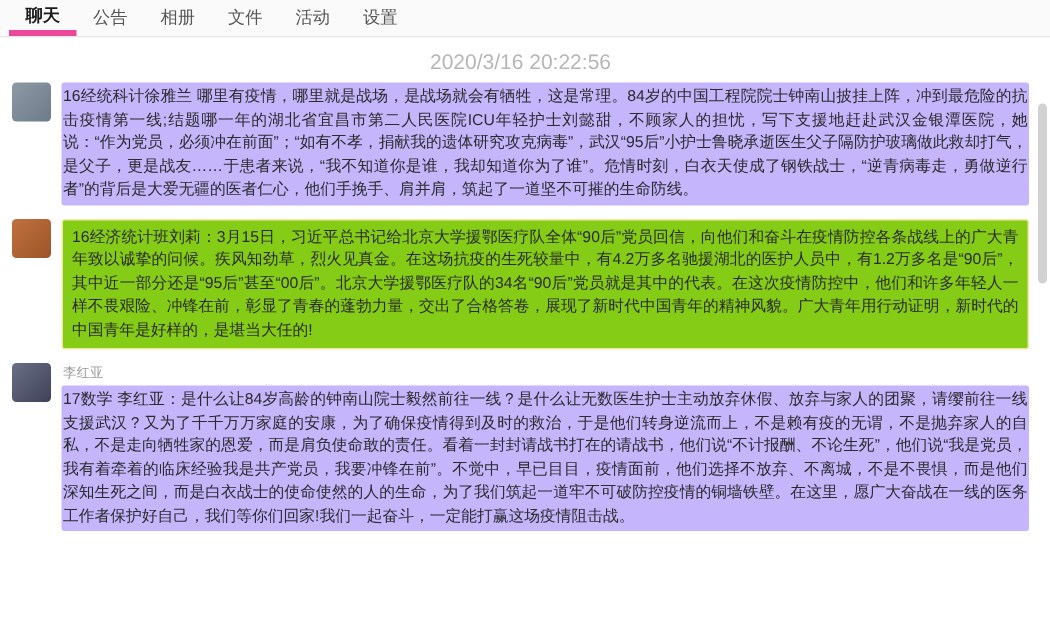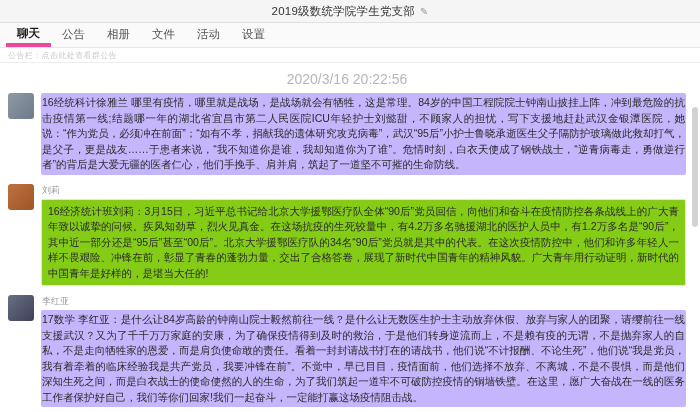--- a/index.html
+++ b/index.html
@@ -71,53 +71,45 @@
   }
   .scrollbar .thumb{
     position:absolute;left:0;top:40px;width:6px;height:120px;background:#d2d2d2;border-radius:3px;
   }
 </style>
 </head>
 <body>
 
 <div class="window">
 
-  <div class="titlebar">
-    <span class="title">2019级数统学院学生党支部</span>
-    <span class="edit-icon">✎</span>
-  </div>
 
   <div class="tabbar">
     <div class="tab active">聊天</div>
     <div class="tab">公告</div>
     <div class="tab">相册</div>
     <div class="tab">文件</div>
     <div class="tab">活动</div>
     <div class="tab">设置</div>
   </div>
 
-  <div class="subbar">
-    <span class="crumb">公告栏：点击此处查看群公告</span>
-  </div>
 
   <div class="messages">
 
     <div class="daystamp">2020/3/16 20:22:56</div>
 
     <div class="msg">
       <div class="avatar a1"></div>
       <div class="body">
         <div class="bubble plain">16经统科计徐雅兰  哪里有疫情，哪里就是战场，是战场就会有牺牲，这是常理。84岁的中国工程院院士钟南山披挂上阵，冲到最危险的抗击疫情第一线;结题哪一年的湖北省宜昌市第二人民医院ICU年轻护士刘懿甜，不顾家人的担忧，写下支援地赶赴武汉金银潭医院，她说：“作为党员，必须冲在前面”；“如有不孝，捐献我的遗体研究攻克病毒”，武汉“95后”小护士鲁晓承逝医生父子隔防护玻璃做此救却打气，是父子，更是战友……于患者来说，“我不知道你是谁，我却知道你为了谁”。危情时刻，白衣天使成了钢铁战士，“逆青病毒走，勇做逆行者”的背后是大爱无疆的医者仁心，他们手挽手、肩并肩，筑起了一道坚不可摧的生命防线。</div>
       </div>
     </div>
 
     <div class="msg">
       <div class="avatar a2"></div>
       <div class="body">
-        <div class="sender">刘莉</div>
         <div class="bubble highlight">16经济统计班刘莉：3月15日，习近平总书记给北京大学援鄂医疗队全体“90后”党员回信，向他们和奋斗在疫情防控各条战线上的广大青年致以诚挚的问候。疾风知劲草，烈火见真金。在这场抗疫的生死较量中，有4.2万多名驰援湖北的医护人员中，有1.2万多名是“90后”，其中近一部分还是“95后”甚至“00后”。北京大学援鄂医疗队的34名“90后”党员就是其中的代表。在这次疫情防控中，他们和许多年轻人一样不畏艰险、冲锋在前，彰显了青春的蓬勃力量，交出了合格答卷，展现了新时代中国青年的精神风貌。广大青年用行动证明，新时代的中国青年是好样的，是堪当大任的!</div>
       </div>
     </div>
 
     <div class="msg">
       <div class="avatar a3"></div>
       <div class="body">
         <div class="sender">李红亚</div>
         <div class="bubble plain">17数学 李红亚：是什么让84岁高龄的钟南山院士毅然前往一线？是什么让无数医生护士主动放弃休假、放弃与家人的团聚，请缨前往一线支援武汉？又为了千千万万家庭的安康，为了确保疫情得到及时的救治，于是他们转身逆流而上，不是赖有疫的无谓，不是抛弃家人的自私，不是走向牺牲家的恩爱，而是肩负使命敢的责任。看着一封封请战书打在的请战书，他们说“不计报酬、不论生死”，他们说“我是党员，我有着牵着的临床经验我是共产党员，我要冲锋在前”。不觉中，早已目目，疫情面前，他们选择不放弃、不离城，不是不畏惧，而是他们深知生死之间，而是白衣战士的使命使然的人的生命，为了我们筑起一道牢不可破防控疫情的铜墙铁壁。在这里，愿广大奋战在一线的医务工作者保护好自己，我们等你们回家!我们一起奋斗，一定能打赢这场疫情阻击战。</div>
       </div>

